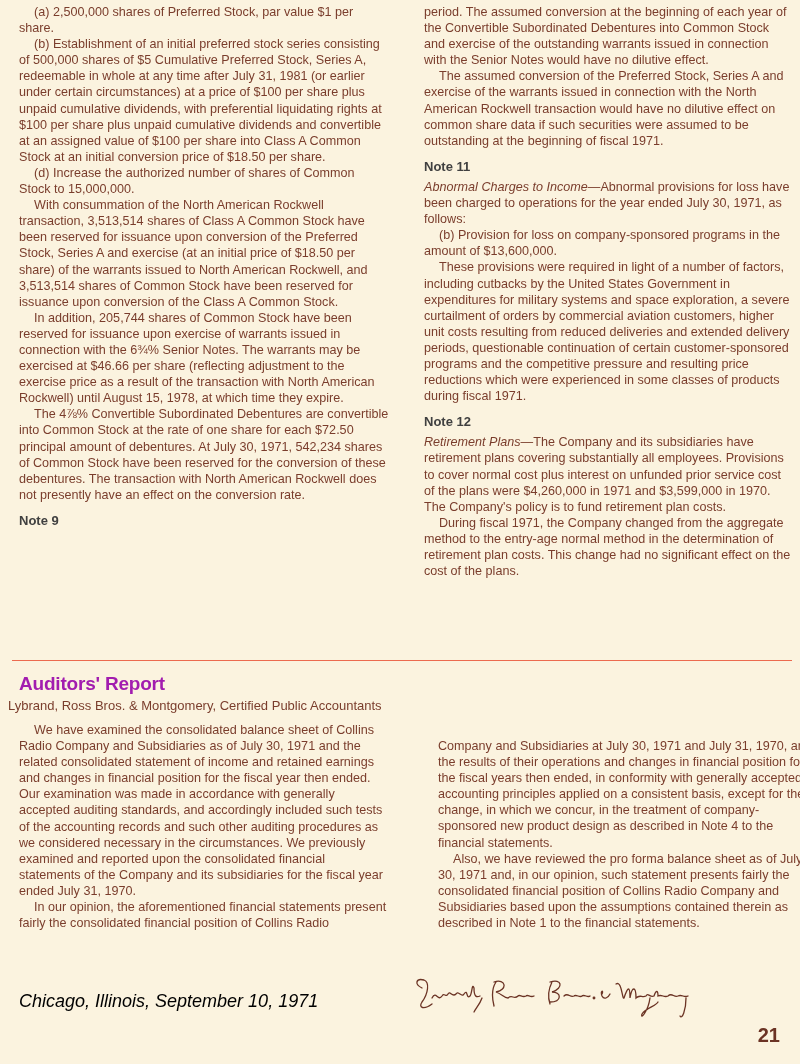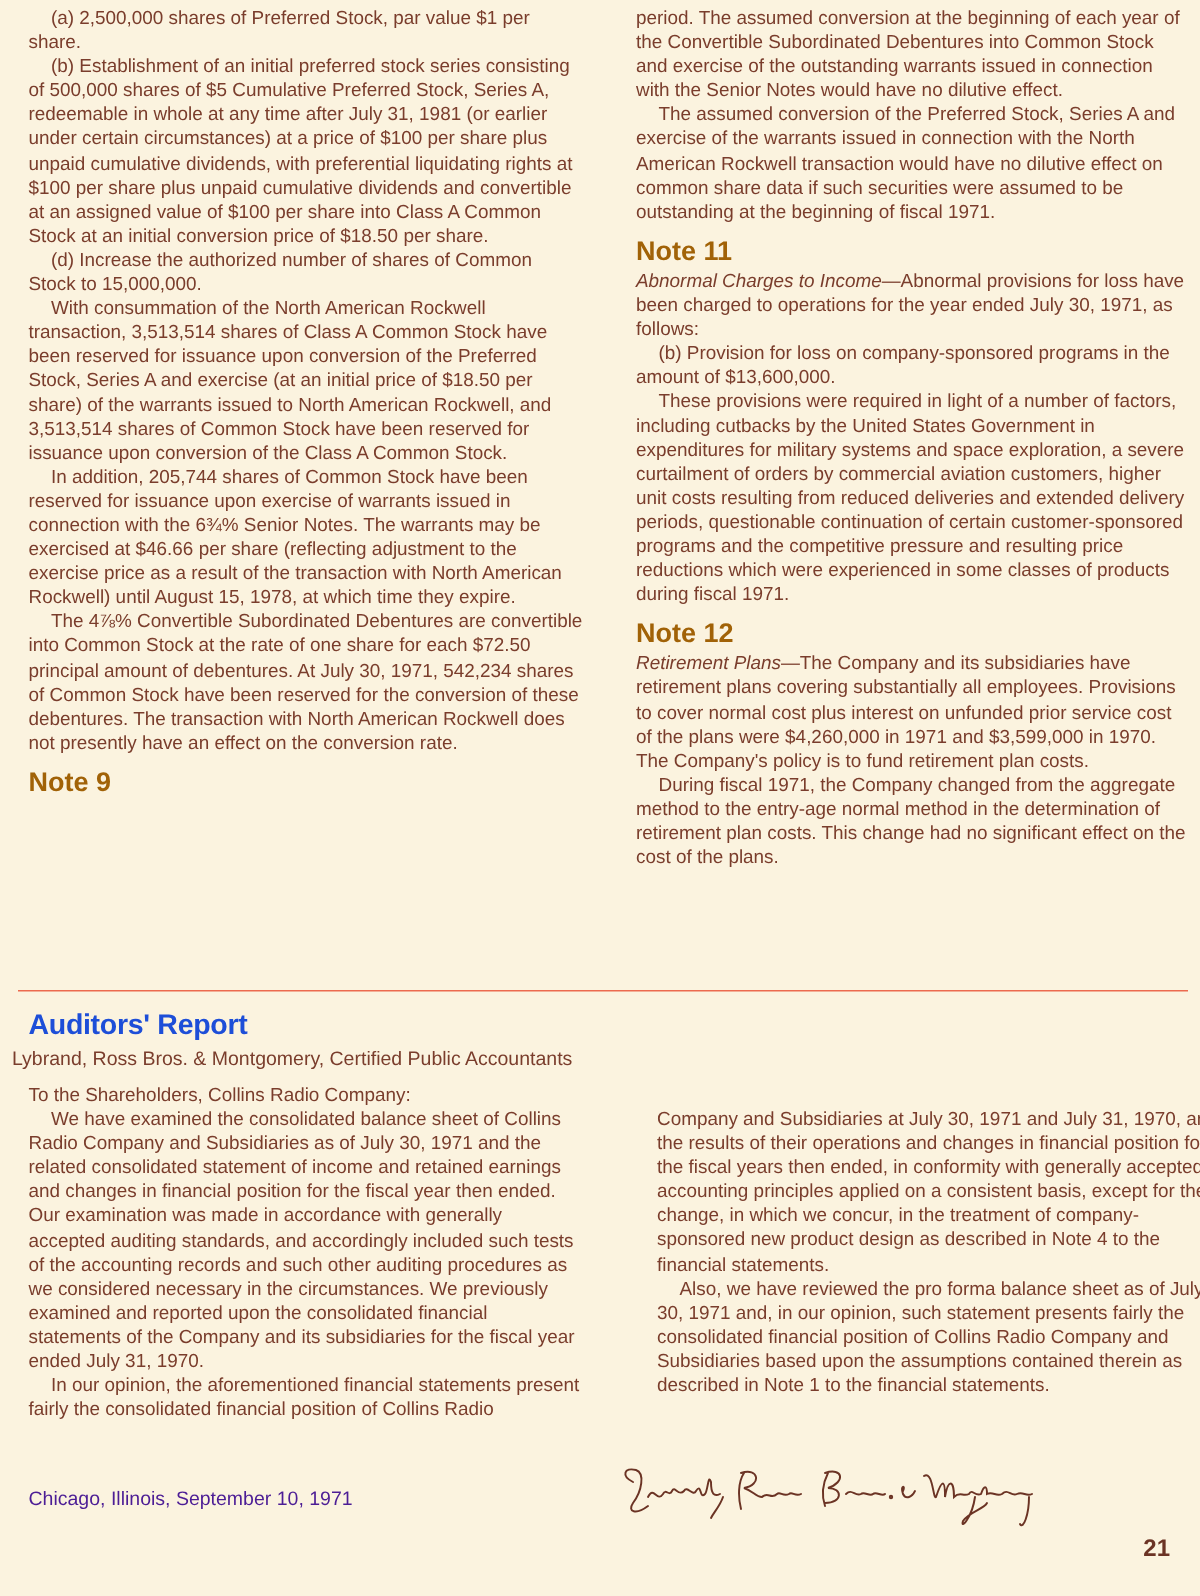--- a/index.html
+++ b/index.html
@@ -13,51 +13,51 @@
   .col {
     position: absolute;
     font-size: 12.6px;
     line-height: 16.1px;
   }
   .col p { margin: 0; text-indent: 15px; }
   .col p.noindent { text-indent: 0; }
   #col-left { left: 19px; top: 4px; width: 370px; }
   #col-right { left: 424px; top: 4px; width: 368px; }
   .note-heading {
-    color: #a16207;
+    color: #404040;
     font-weight: bold;
-    font-size: 18px;
+    font-size: 13px;
     margin: 10px 0 4px 0;
   }
   .italic-title { font-style: italic; }
   .rule {
     position: absolute; left: 12px; width: 780px; top: 660px;
     height: 0; border-top: 1.5px solid #ec6a4f;
   }
   #report-title {
     position: absolute; left: 19px; top: 673px;
-    color: #1d4ed8; font-weight: bold; font-size: 19px;
+    color: #a21caf; font-weight: bold; font-size: 19px;
     letter-spacing: -0.2px;
   }
   #report-subtitle {
     position: absolute; left: 8px; top: 698px;
     font-size: 13px; color: #7a3d2c;
   }
   #aud-left { left: 19px; top: 722px; width: 370px; }
   #aud-right { left: 416px; top: 738px; width: 374px; margin-left: 22px; }
   #location-date {
     position: absolute; left: 19px; top: 991px;
-    font-size: 13px; color: #4c1d95;
+    font-size: 18px; color: #000000; font-style: italic;
   }
   #signature {
     position: absolute; left: 410px; top: 968px; width: 290px; height: 60px;
   }
   #page-number {
     position: absolute; right: 20px; top: 1024px;
-    font-size: 16px; font-weight: bold; color: #6b3324;
+    font-size: 20px; font-weight: bold; color: #6b3324;
   }
 </style>
 </head>
 <body>
 
 <div id="col-left" class="col">
   <p>(a) 2,500,000 shares of Preferred Stock, par value $1 per share.</p>
   <p>(b) Establishment of an initial preferred stock series consisting of 500,000 shares of $5 Cumulative Preferred Stock, Series A, redeemable in whole at any time after July 31, 1981 (or earlier under certain circumstances) at a price of $100 per share plus unpaid cumulative dividends, with preferential liquidating rights at $100 per share plus unpaid cumulative dividends and convertible at an assigned value of $100 per share into Class A Common Stock at an initial conversion price of $18.50 per share.</p>
   <p>(d) Increase the authorized number of shares of Common Stock to 15,000,000.</p>
   <p>With consummation of the North American Rockwell transaction, 3,513,514 shares of Class A Common Stock have been reserved for issuance upon conversion of the Preferred Stock, Series A and exercise (at an initial price of $18.50 per share) of the warrants issued to North American Rockwell, and 3,513,514 shares of Common Stock have been reserved for issuance upon conversion of the Class A Common Stock.</p>
@@ -77,21 +77,20 @@
   <p class="noindent"><span class="italic-title">Retirement Plans</span><span>—The Company and its subsidiaries have retirement plans covering substantially all employees. Provisions to cover normal cost plus interest on unfunded prior service cost of the plans were $4,260,000 in 1971 and $3,599,000 in 1970. The Company's policy is to fund retirement plan costs.</span></p>
   <p>During fiscal 1971, the Company changed from the aggregate method to the entry-age normal method in the determination of retirement plan costs. This change had no significant effect on the cost of the plans.</p>
 </div>
 
 <div class="rule"></div>
 
 <div id="report-title">Auditors' Report</div>
 <div id="report-subtitle">Lybrand, Ross Bros. &amp; Montgomery, Certified Public Accountants</div>
 
 <div id="aud-left" class="col">
-  <p class="noindent">To the Shareholders, Collins Radio Company:</p>
   <p>We have examined the consolidated balance sheet of Collins Radio Company and Subsidiaries as of July 30, 1971 and the related consolidated statement of income and retained earnings and changes in financial position for the fiscal year then ended. Our examination was made in accordance with generally accepted auditing standards, and accordingly included such tests of the accounting records and such other auditing procedures as we considered necessary in the circumstances. We previously examined and reported upon the consolidated financial statements of the Company and its subsidiaries for the fiscal year ended July 31, 1970.</p>
   <p>In our opinion, the aforementioned financial statements present fairly the consolidated financial position of Collins Radio</p>
 </div>
 
 <div id="aud-right" class="col">
   <p class="noindent">Company and Subsidiaries at July 30, 1971 and July 31, 1970, and the results of their operations and changes in financial position for the fiscal years then ended, in conformity with generally accepted accounting principles applied on a consistent basis, except for the change, in which we concur, in the treatment of company-sponsored new product design as described in Note 4 to the financial statements.</p>
   <p>Also, we have reviewed the pro forma balance sheet as of July 30, 1971 and, in our opinion, such statement presents fairly the consolidated financial position of Collins Radio Company and Subsidiaries based upon the assumptions contained therein as described in Note 1 to the financial statements.</p>
 </div>
 
 <div id="location-date">Chicago, Illinois, September 10, 1971</div>

